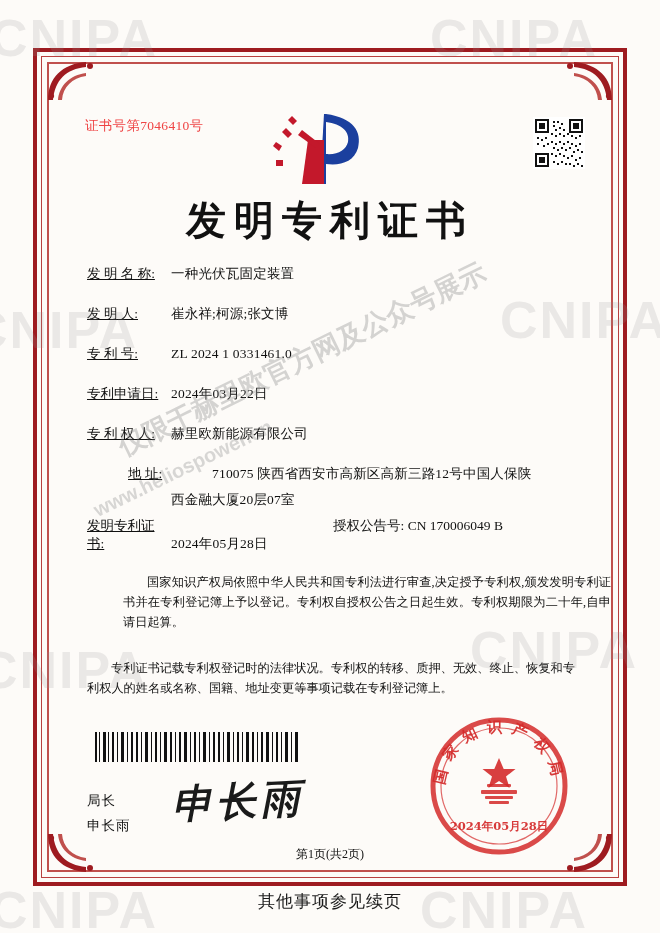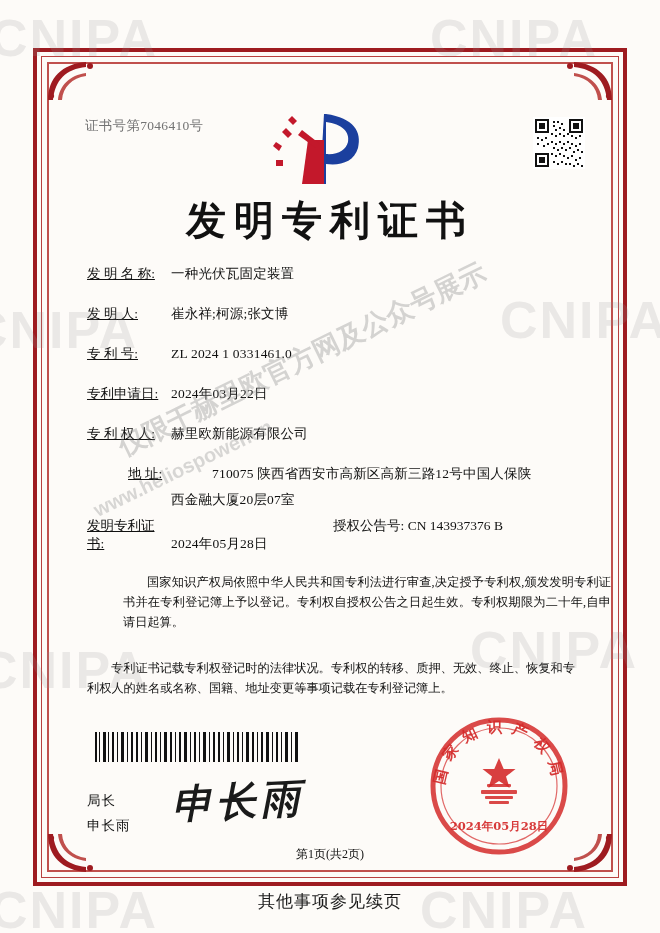--- a/index.html
+++ b/index.html
@@ -118,21 +118,21 @@
     position: absolute;
     left: 47px; top: 62px;
     width: 566px; height: 810px;
     z-index: 4;
   }
 
   #cert-no {
     position: absolute;
     left: 38px; top: 55px;
     font-size: 13.5px;
-    color: #737373;
+    color: #ef4444;
     letter-spacing: 0.3px;
   }
 
   
   #logo {
     position: absolute;
     left: 215px; top: 48px;
     width: 130px; height: 78px;
   }
 
@@ -420,21 +420,21 @@
     </div>
     <div class="field row6b">
       <span class="f-value">西金融大厦20层07室</span>
     </div>
     <div class="field row7">
       <span class="f-label">发明专利证书:</span><span class="f-value">2024年05月28日</span>
     </div>
 
     <div id="announce-no">
       <span>授权公告号:</span>
-      <span>CN 143937376 B</span>
+      <span>CN 170006049 B</span>
     </div>
 
     <div class="para" id="para1">国家知识产权局依照中华人民共和国专利法进行审查,决定授予专利权,颁发发明专利证书并在专利登记簿上予以登记。专利权自授权公告之日起生效。专利权期限为二十年,自申请日起算。</div>
     <div class="para" id="para2">专利证书记载专利权登记时的法律状况。专利权的转移、质押、无效、终止、恢复和专利权人的姓名或名称、国籍、地址变更等事项记载在专利登记簿上。</div>
 
     <div id="barcode">
       <svg width="205" height="30" viewBox="0 0 205 30">
         <rect width="205" height="30" fill="#fdfbf8"></rect>
         <g fill="#111">
           <rect x="0" y="0" width="2" height="30"></rect>

